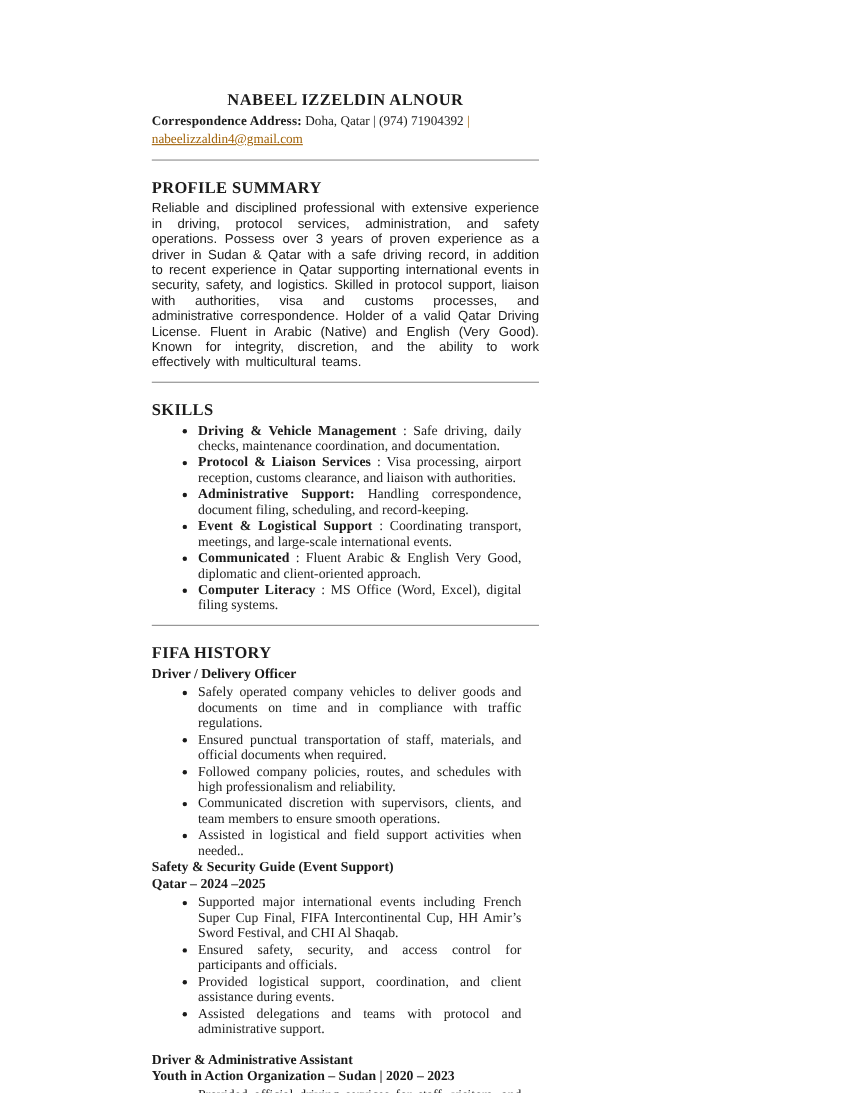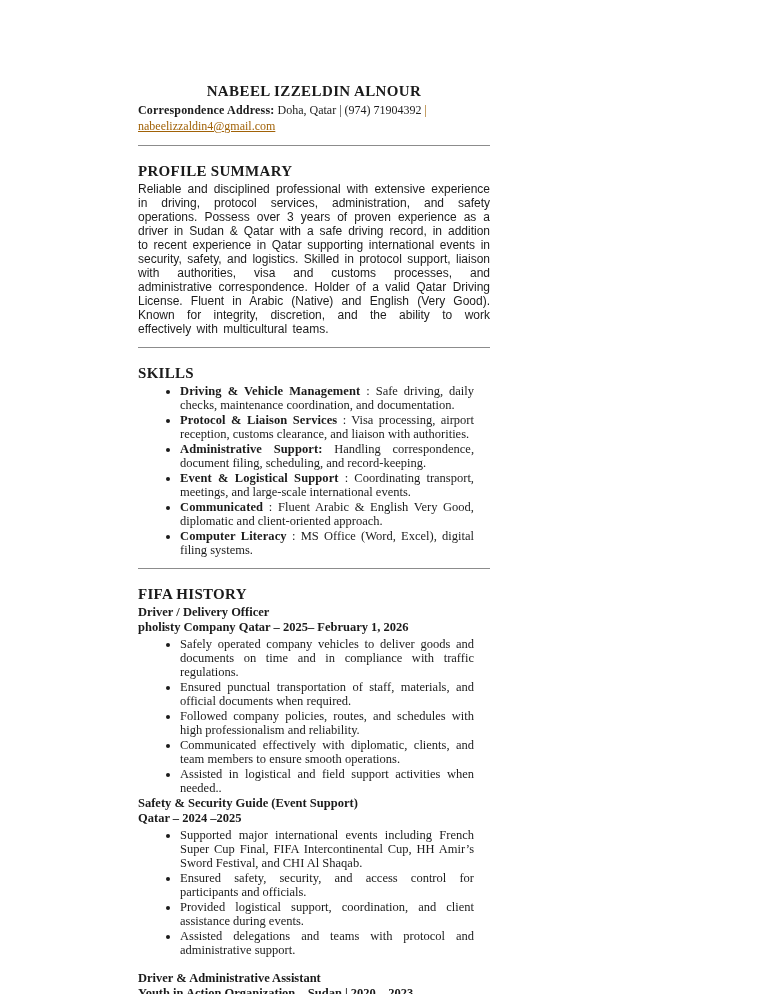--- a/index.html
+++ b/index.html
@@ -118,26 +118,25 @@
       </ul>
   </section>
 
   <hr class="rule">
 
   <section>
     <h2>FIFA HISTORY</h2>
     <div id="jobs">
         <div class="job">
           <div class="job-title">Driver / Delivery Officer</div>
-          <div class="job-title">pholisty Company Qatar – 2025– February 1, 2026</div>
           <ul class="blist">
             <li>Safely operated company vehicles to deliver goods and documents on time and in compliance with traffic regulations.</li>
             <li>Ensured punctual transportation of staff, materials, and official documents when required.</li>
             <li>Followed company policies, routes, and schedules with high professionalism and reliability.</li>
-            <li>Communicated effectively with diplomatic, clients, and team members to ensure smooth operations.</li>
+            <li>Communicated discretion with supervisors, clients, and team members to ensure smooth operations.</li>
             <li>Assisted in logistical and field support activities when needed..</li>
           </ul>
         </div>
         <div class="job">
           <div class="job-title">Safety &amp; Security Guide (Event Support)</div>
           <div class="job-title">Qatar – 2024 –2025</div>
           <ul class="blist">
             <li>Supported major international events including French Super Cup Final, FIFA Intercontinental Cup, HH Amir’s Sword Festival, and CHI Al Shaqab.</li>
             <li>Ensured safety, security, and access control for participants and officials.</li>
             <li>Provided logistical support, coordination, and client assistance during events.</li>

